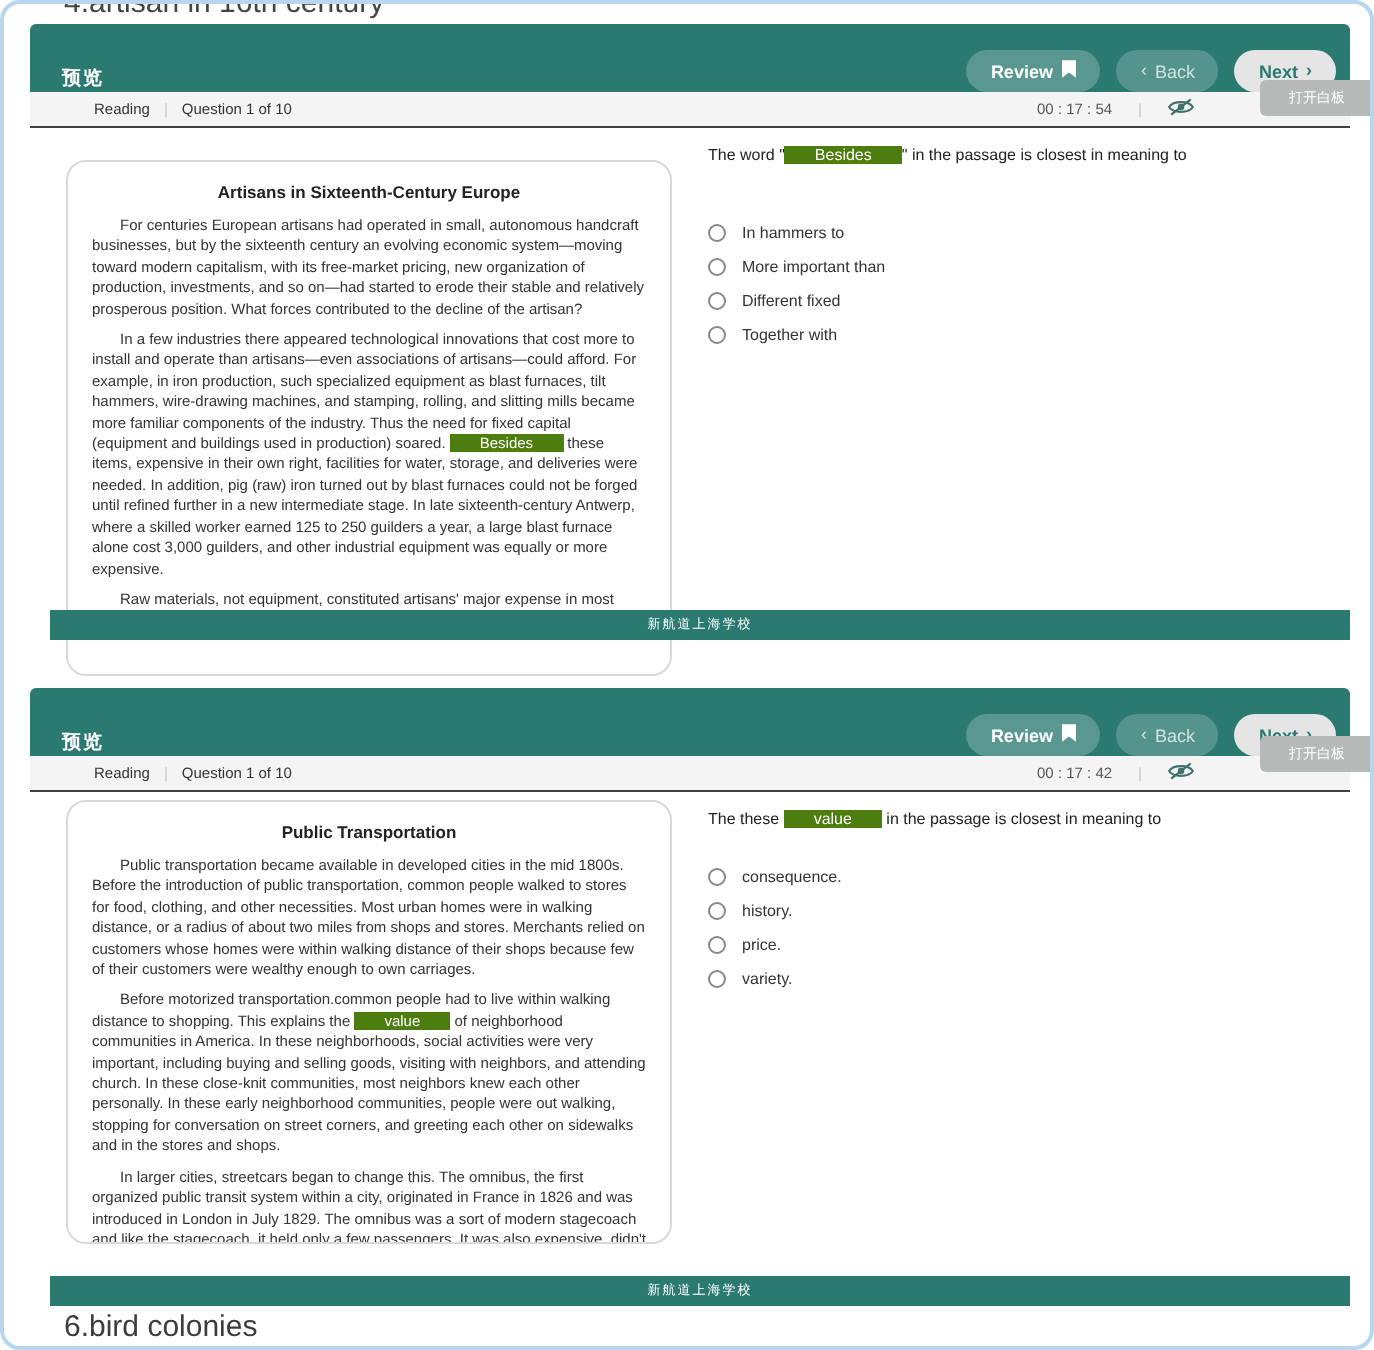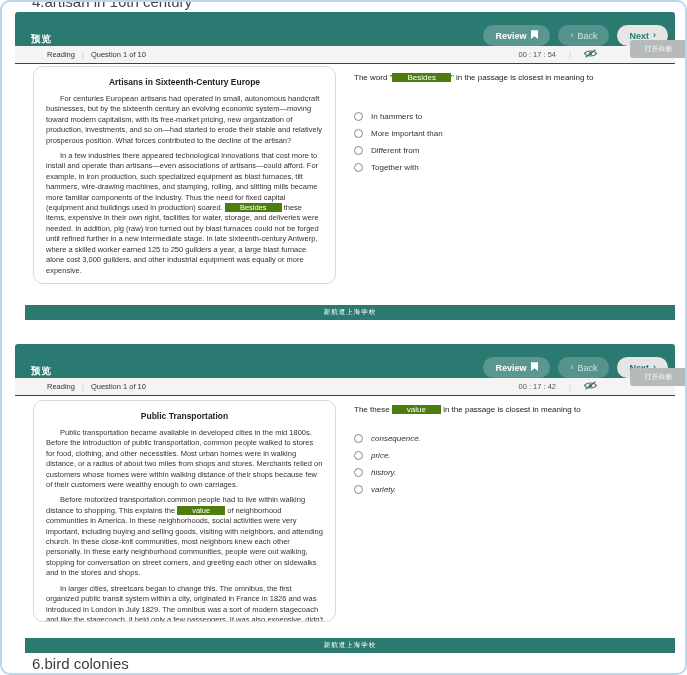--- a/index.html
+++ b/index.html
@@ -40,35 +40,35 @@
   .timer-wrap { margin-left: auto; display: flex; align-items: center; gap: 6px; color: #555; }
 
   .wb-btn {
     position: absolute; left: 628px; width: 57px; height: 18px;
     background: #b6bbba; color: #fff; font-size: 7px; border-radius: 3px;
     display: flex; align-items: center; justify-content: center; z-index: 5; cursor: pointer;
   }
   .wb-btn--1 { top: 38px; } .wb-btn--2 { top: 366px; }
 
   .passage-card {
-    position: absolute; left: 18px; top: 54px; width: 303px; height: 218px;
+    position: absolute; left: 18px; top: 68px; width: 303px; height: 258px;
     border: 1px solid #d9d9d9; border-radius: 10px; background: #fff;
     padding: 8px 12px; overflow: hidden;
   }
   .panel--2 .passage-card { top: 56px; height: 222px; border-radius: 10px; }
   .passage-title { text-align: center; font-weight: bold; font-size: 8.5px; color: #222; margin: 2px 0 7px; }
   .passage p { font-size: 7.5px; line-height: 10.4px; color: #333; margin: 0 0 5px; text-indent: 14px; }
 
   mark, .hl { background: #4d7c0f; color: #fff; padding: 0 15px; }
   mark:empty { display: none; }
 
   .q-area { position: absolute; left: 339px; top: 60px; width: 305px; }
   .q-text { font-size: 8px; color: #222; line-height: 11px; }
   .options { margin-top: 25px; }
-  .panel--2 .options { margin-top: 15px; font-style: italic; }
+  .panel--2 .options { margin-top: 15px; }
   .option { display: flex; align-items: center; gap: 8px; height: 17px; font-size: 8px; color: #333; cursor: pointer; }
   .radio { width: 9px; height: 9px; border: 1px solid #888; border-radius: 50%; flex: none; background: #fff; }
 
   .footer-bar {
     position: absolute; left: 23px; width: 650px; height: 15px;
     background: #2b7a71; display: flex; align-items: center; justify-content: center;
   }
   .footer-bar--1 { top: 303px; } .footer-bar--2 { top: 636px; }
   .footer-bar span { color: #fff; font-size: 6.5px; letter-spacing: 1px; }
 
@@ -132,21 +132,21 @@
         <div class="option">
             <span class="radio"></span>
             <span>In hammers to</span>
           </div>
         <div class="option">
             <span class="radio"></span>
             <span>More important than</span>
           </div>
         <div class="option">
             <span class="radio"></span>
-            <span>Different from</span>
+            <span>Different fixed</span>
           </div>
         <div class="option">
             <span class="radio"></span>
             <span>Together with</span>
           </div>
       </div>
     </div>
   </div>
 
   <div class="wb-btn wb-btn--1">打开白板</div>
@@ -202,25 +202,25 @@
 
     <div class="q-area">
       <div class="q-text"><span>The these </span><mark>value</mark><span> in the passage is closest in meaning to</span></div>
       <div class="options">
         <div class="option">
             <span class="radio"></span>
             <span>consequence.</span>
           </div>
         <div class="option">
             <span class="radio"></span>
+            <span>history.</span>
+          </div>
+        <div class="option">
+            <span class="radio"></span>
             <span>price.</span>
-          </div>
-        <div class="option">
-            <span class="radio"></span>
-            <span>history.</span>
           </div>
         <div class="option">
             <span class="radio"></span>
             <span>variety.</span>
           </div>
       </div>
     </div>
   </div>
 
   <div class="wb-btn wb-btn--2">打开白板</div>

